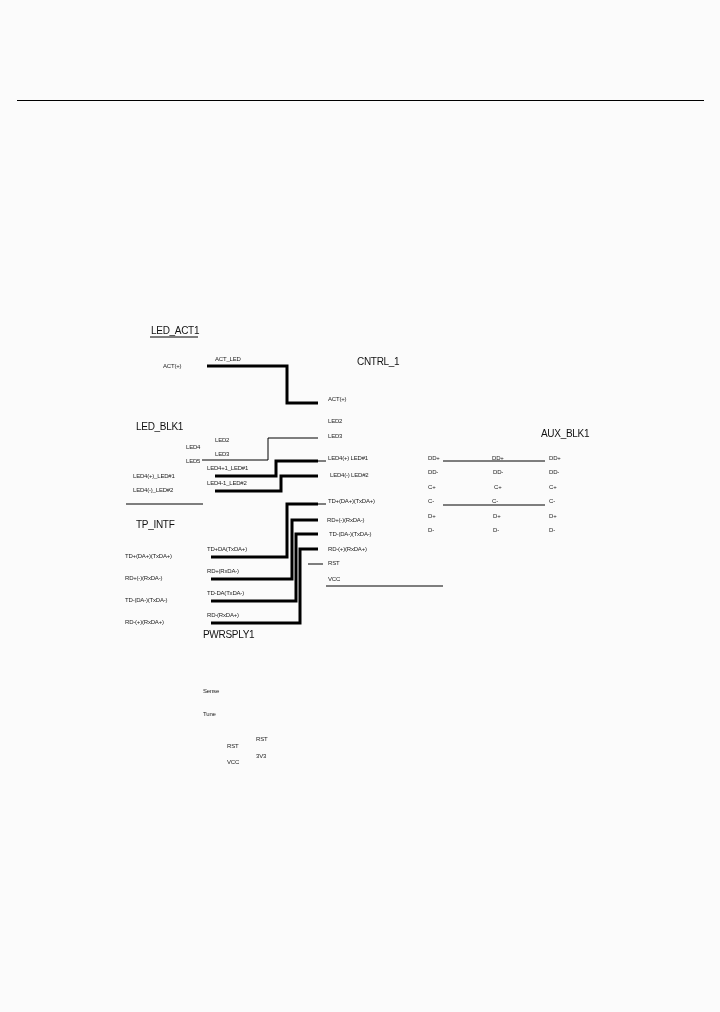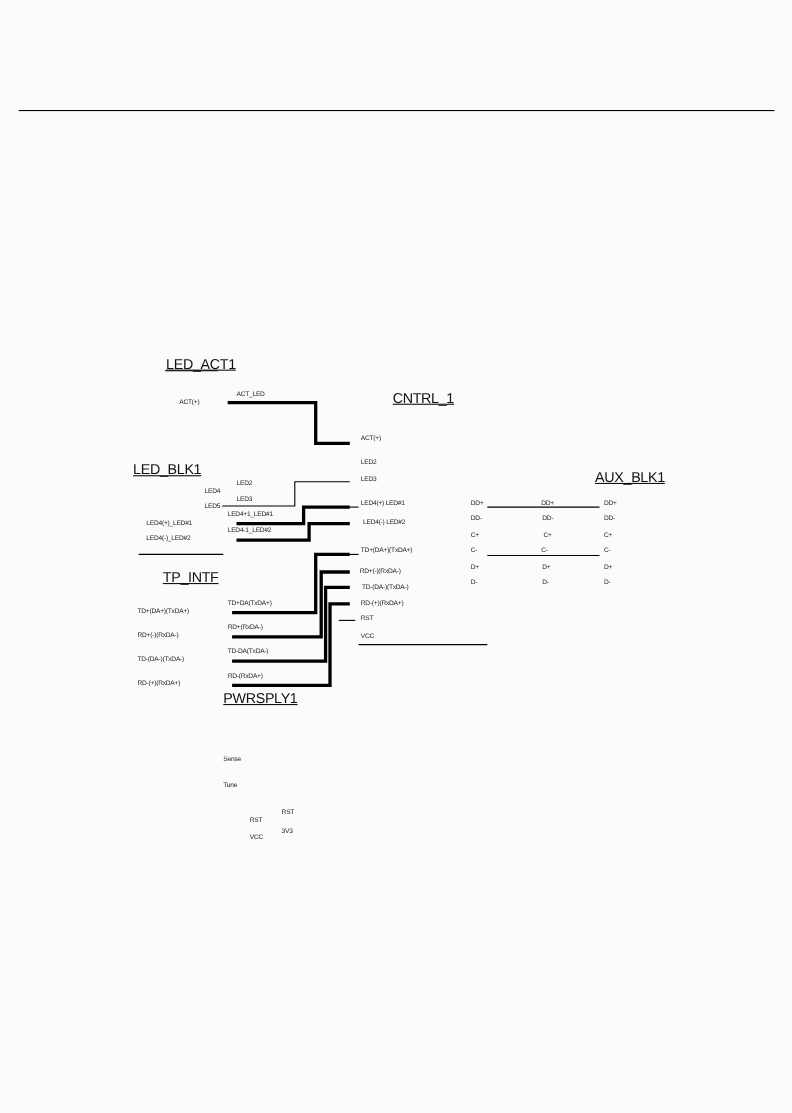--- a/index.html
+++ b/index.html
@@ -2,21 +2,21 @@
 <html><head>
 <meta charset="utf-8">
 <style>
   html, body { margin: 0; padding: 0; }
   body {
     width: 720px; height: 1012px; background: #fbfbfb;
     position: relative; overflow: hidden;
     font-family: "Liberation Sans", sans-serif; color: #111;
   }
   .lbl { position: absolute; font-size: 6px; line-height: 7px; white-space: nowrap; color: #222; letter-spacing: -0.2px; }
-  .title { position: absolute; font-size: 13px; line-height: 10px; white-space: nowrap; color: #111; letter-spacing: -0.3px; text-decoration: underline; }
+  .title { position: absolute; font-size: 10px; line-height: 10px; white-space: nowrap; color: #111; letter-spacing: -0.3px; }
   .hl { position: absolute; background: #000; }
   svg { position: absolute; left: 0; top: 0; }
 </style>
 </head>
 <body>
 
 <div class="hl" style="left:17px;top:100px;width:687px;height:1px;"></div>
 
 <svg width="720" height="1012">
 
@@ -56,31 +56,31 @@
 <div class="lbl" style="left:328px;top:433px;">LED3</div>
 <div class="lbl" style="left:328px;top:455px;">LED4(+) LED#1</div>
 <div class="lbl" style="left:330px;top:472px;">LED4(-) LED#2</div>
 <div class="lbl" style="left:328px;top:498px;">TD+(DA+)(TxDA+)</div>
 <div class="lbl" style="left:327px;top:517px;">RD+(-)(RxDA-)</div>
 <div class="lbl" style="left:329px;top:531px;">TD-(DA-)(TxDA-)</div>
 <div class="lbl" style="left:328px;top:546px;">RD-(+)(RxDA+)</div>
 <div class="lbl" style="left:328px;top:560px;">RST</div>
 <div class="lbl" style="left:328px;top:576px;">VCC</div>
 
-<div class="title" style="left:121px;top:422px;">LED_BLK1</div>
+<div class="title" style="left:136px;top:422px;">LED_BLK1</div>
 <div class="lbl" style="left:186px;top:444px;">LED4</div>
 <div class="lbl" style="left:186px;top:458px;">LED5</div>
 <div class="lbl" style="left:133px;top:473px;">LED4(+)_LED#1</div>
 <div class="lbl" style="left:133px;top:487px;">LED4(-)_LED#2</div>
 <div class="lbl" style="left:215px;top:437px;">LED2</div>
 <div class="lbl" style="left:215px;top:451px;">LED3</div>
 <div class="lbl" style="left:207px;top:465px;">LED4+1_LED#1</div>
 <div class="lbl" style="left:207px;top:480px;">LED4-1_LED#2</div>
 
-<div class="title" style="left:148px;top:520px;">TP_INTF</div>
+<div class="title" style="left:136px;top:520px;">TP_INTF</div>
 <div class="lbl" style="left:125px;top:553px;">TD+(DA+)(TxDA+)</div>
 <div class="lbl" style="left:125px;top:575px;">RD+(-)(RxDA-)</div>
 <div class="lbl" style="left:125px;top:597px;">TD-(DA-)(TxDA-)</div>
 <div class="lbl" style="left:125px;top:619px;">RD-(+)(RxDA+)</div>
 <div class="lbl" style="left:207px;top:546px;">TD+DA(TxDA+)</div>
 <div class="lbl" style="left:207px;top:568px;">RD+(RxDA-)</div>
 <div class="lbl" style="left:207px;top:590px;">TD-DA(TxDA-)</div>
 <div class="lbl" style="left:207px;top:612px;">RD-(RxDA+)</div>
 
 <div class="title" style="left:541px;top:429px;">AUX_BLK1</div>

